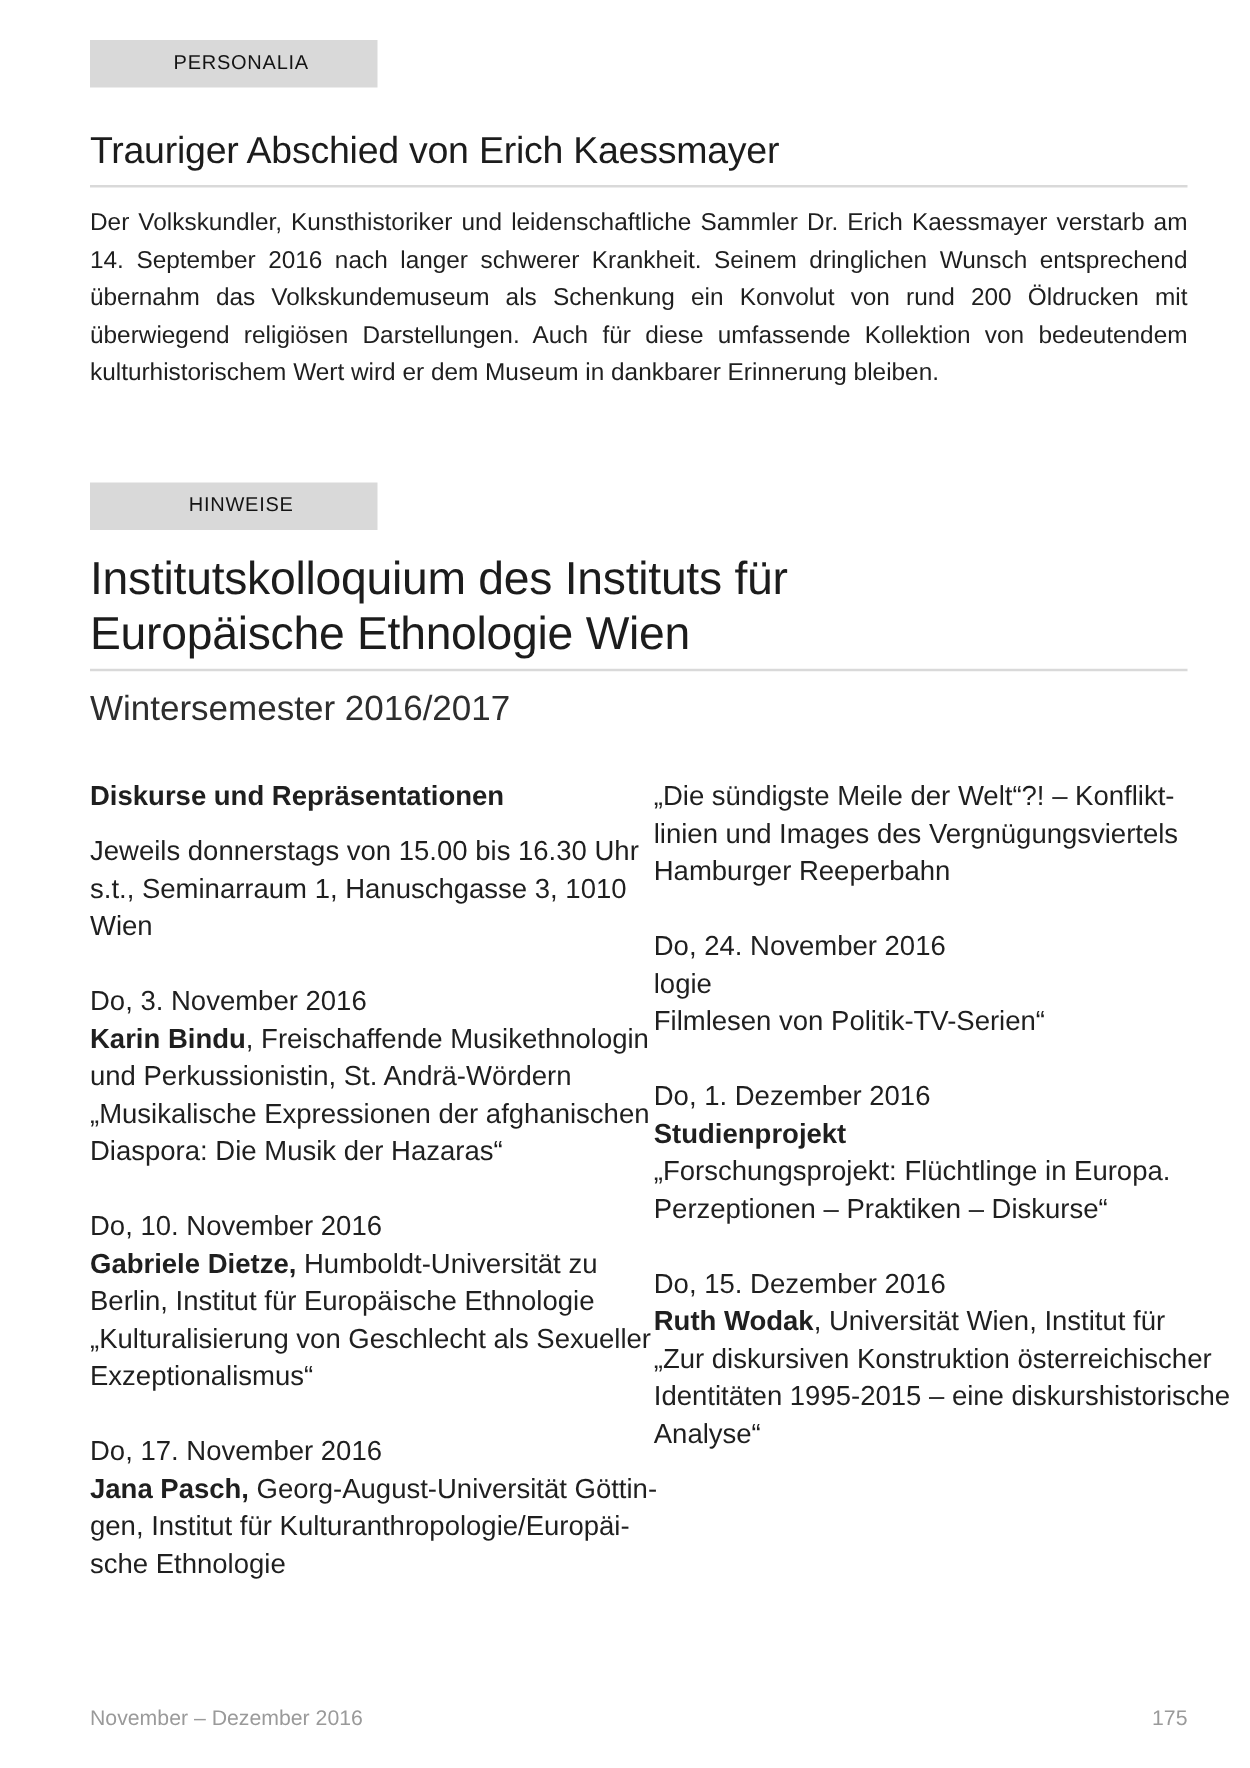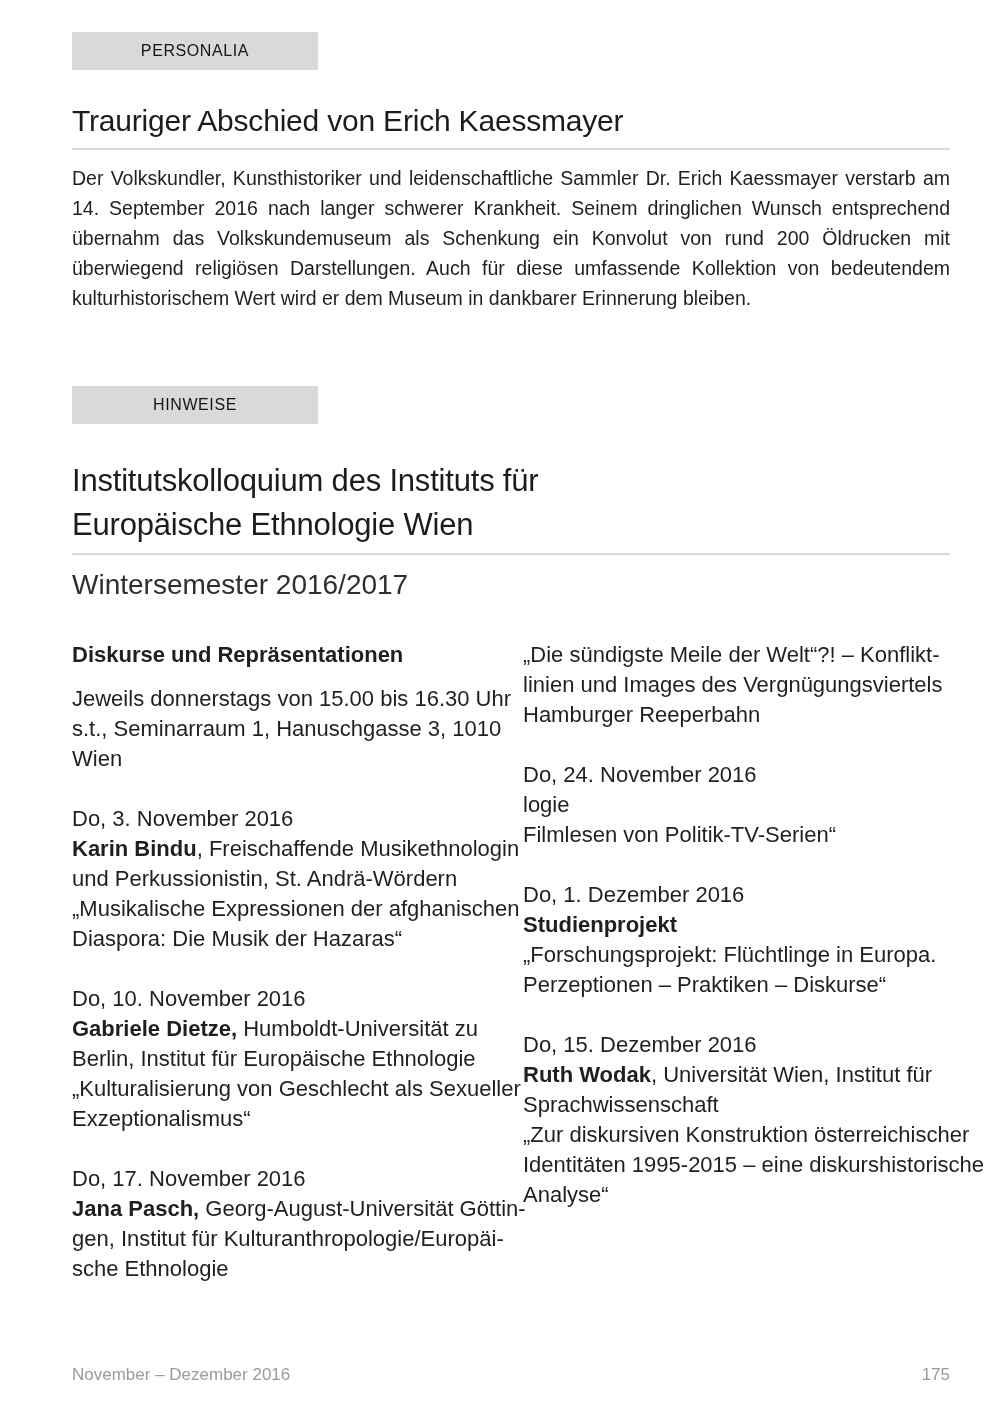--- a/index.html
+++ b/index.html
@@ -11,38 +11,39 @@
   }
   .page {
     position: relative;
     width: 1000px; height: 1414px;
     box-sizing: border-box;
     padding: 32px 50px 0 72px;
     background: #ffffff;
     overflow: hidden;
   }
   .badge {
-    width: 246px; height: 38px;
+    width: 218px; height: 38px;
     background: #d9d9d9;
     color: #141414;
     font-size: 16px; line-height: 38px;
     text-align: center;
     letter-spacing: 0.6px;
+    padding-left: 12px;
   }
   .badge-2 { margin-top: 73px; }
   h1 {
     margin: 30px 0 0 0;
     font-size: 30px; line-height: 42px;
     font-weight: 400;
     letter-spacing: -0.2px;
     color: #1c1c1c;
   }
   h2 {
-    margin: 35px 0 0 0;
-    font-size: 31px; line-height: 44px;
+    margin: 17px 0 0 0;
+    font-size: 37px; line-height: 44px;
     font-weight: 400;
     letter-spacing: -0.2px;
     color: #1c1c1c;
   }
   .rule { height: 2px; background: #d9d9d9; margin-top: 6px; }
   .lead {
     margin: 13px 0 0 0;
     font-size: 19.5px; line-height: 30px;
     text-align: justify;
     color: #1f1f1f;
@@ -139,21 +140,20 @@
         </div>
         <div class="block" data-name="event-2016-12-01">
           <div class="line" data-name="text-line"><span data-name="text-segment">Do, 1. Dezember 2016</span></div>
           <div class="line" data-name="text-line"><span class="b" data-name="bold-name">Studienprojekt</span></div>
           <div class="line" data-name="text-line"><span data-name="text-segment">„Forschungsprojekt: Flüchtlinge in Europa.</span></div>
           <div class="line" data-name="text-line"><span data-name="text-segment">Perzeptionen – Praktiken – Diskurse“</span></div>
         </div>
         <div class="block" data-name="event-2016-12-15">
           <div class="line" data-name="text-line"><span data-name="text-segment">Do, 15. Dezember 2016</span></div>
           <div class="line" data-name="text-line"><span class="b" data-name="bold-name">Ruth Wodak</span><span data-name="text-segment">, Universität Wien, Institut für</span></div>
-          <div class="line" data-name="text-line"><span data-name="text-segment">Sprachwissenschaft</span></div>
           <div class="line" data-name="text-line"><span data-name="text-segment">„Zur diskursiven Konstruktion österreichischer</span></div>
           <div class="line" data-name="text-line"><span data-name="text-segment">Identitäten 1995-2015 – eine diskurshistorische</span></div>
           <div class="line" data-name="text-line"><span data-name="text-segment">Analyse“</span></div>
         </div>
       </div>
   </div>
 
   <div class="footer" data-name="page-footer">
     <span data-name="footer-issue-label">November – Dezember 2016</span>
     <span data-name="page-number">175</span>

